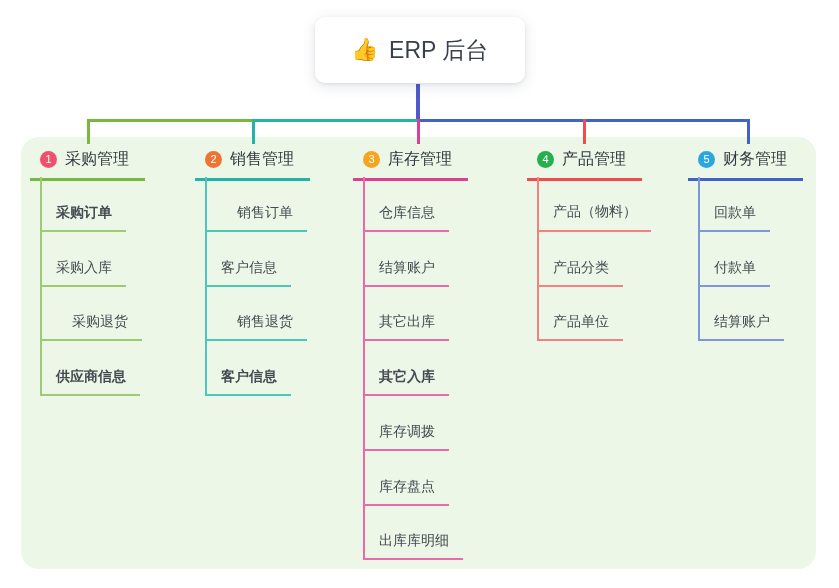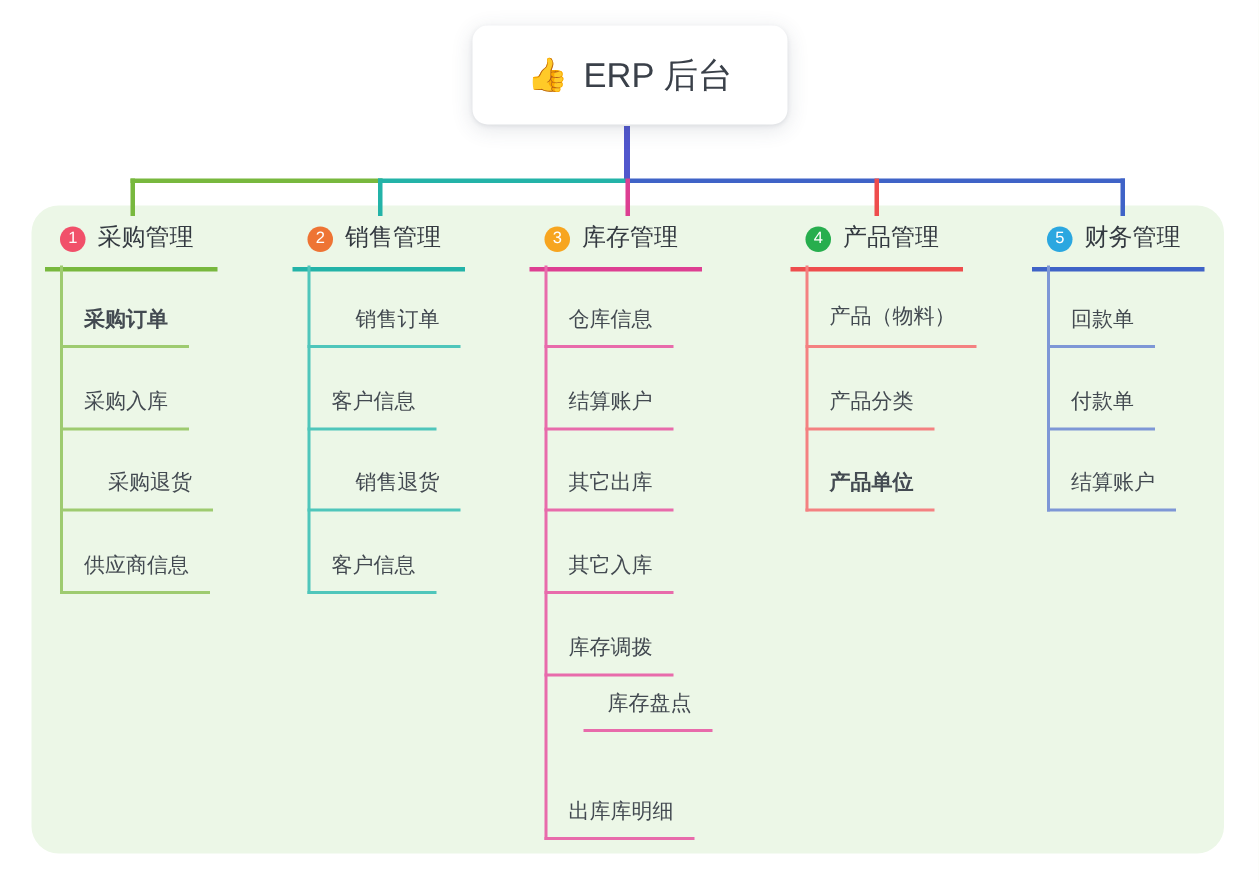--- a/index.html
+++ b/index.html
@@ -30,22 +30,22 @@
                    padding:2px 16px 8px 10px; border-bottom:3px solid;
                    font-size:16px; line-height:22px; color:#333940;
                    min-width:112px; cursor:pointer; white-space:nowrap; }
   .badge { width:17px; height:17px; border-radius:50%; color:#fff; font-size:11px;
            display:inline-flex; align-items:center; justify-content:center; flex:0 0 auto; }
   .child-vline { position:absolute; left:10px; top:31px; width:2px; }
   .child { position:absolute; left:10px; white-space:nowrap;
            padding:0 14px 8px 16px; border-bottom:2px solid;
            font-size:14px; line-height:20px; color:#434a51; cursor:pointer; }
   
-  .r0{top:56px;} .r1{top:111px;} .r2{top:165px;} .r3{top:220px;}
-  .r4{top:275px;} .r5{top:312px;margin-left:26px;} .r6{top:384px;}
+  .r0{top:56px;} .r1{top:111px;} .r2{top:165px;} .r3{top:220px;font-weight:bold;}
+  .r4{top:275px;} .r5{top:330px;} .r6{top:384px;}
 </style>
 </head>
 <body>
 
 <div class="canvas">
 
   <div class="panel" style="background-color: rgb(236, 247, 231);"></div>
 
   <div>
 
@@ -107,21 +107,21 @@
   </div>
 
   <div class="branch" style="left:527px;">
     <div class="branch-header" style="border-bottom-color: rgb(238, 77, 77);">
       <span class="badge" style="background-color: rgb(39, 174, 78);">4</span>
       <span>产品管理</span>
     </div>
     <div class="child-vline" style="height: 164px; background-color: rgb(244, 129, 129);"></div>
     <div class="child r0" style="border-bottom-color: rgb(244, 129, 129); font-family: Liberation Serif, serif;">产品（物料）</div>
     <div class="child r1" style="border-bottom-color: rgb(244, 129, 129);">产品分类</div>
-    <div class="child r2" style="border-bottom-color: rgb(244, 129, 129); font-weight: bold;">产品单位</div>
+    <div class="child r2" style="border-bottom-color: rgb(244, 129, 129);">产品单位</div>
   </div>
 
   <div class="branch" style="left:688px;">
     <div class="branch-header" style="border-bottom-color: rgb(63, 99, 199);">
       <span class="badge" style="background-color: rgb(43, 167, 224);">5</span>
       <span>财务管理</span>
     </div>
     <div class="child-vline" style="height: 164px; background-color: rgb(126, 151, 214);"></div>
     <div class="child r0" style="border-bottom-color: rgb(126, 151, 214);">回款单</div>
     <div class="child r1" style="border-bottom-color: rgb(126, 151, 214);">付款单</div>

